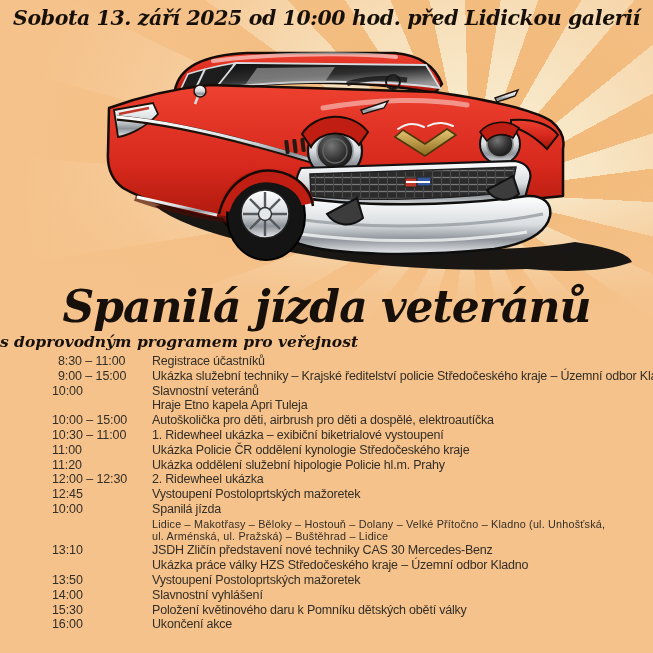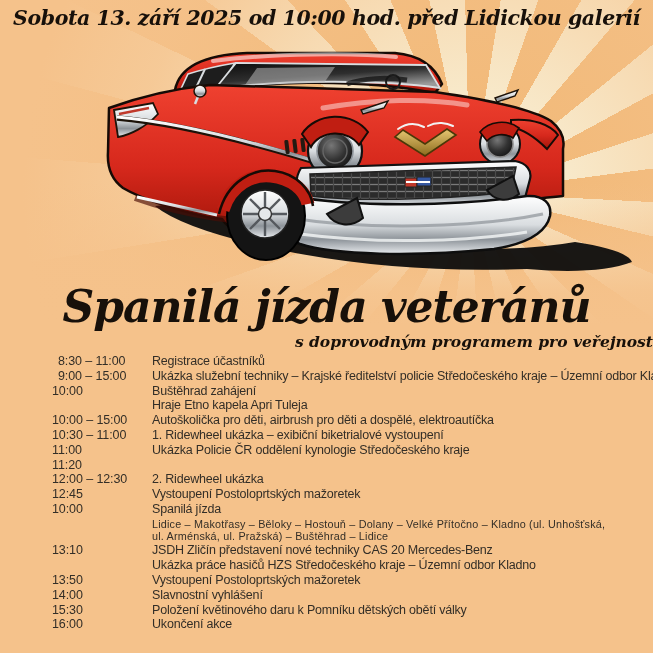--- a/index.html
+++ b/index.html
@@ -35,21 +35,21 @@
   }
   
   .car{position:absolute;left:95px;top:48px;width:560px;height:235px;}
   
   .title{
     position:absolute;top:281px;left:0;width:653px;text-align:center;
     font-family:"DejaVu Serif", serif;font-style:italic;font-weight:bold;
     font-size:44px;letter-spacing:-1px;color:#17100a;
   }
   .subtitle{
-    position:absolute;top:332px;left:0;width:653px;text-align:right;
+    position:absolute;top:332px;left:0;width:653px;text-align:left;
     font-family:"DejaVu Serif", serif;font-style:italic;font-weight:bold;
     font-size:15.5px;color:#17100a;
   }
   
   .program{position:absolute;left:52px;top:354px;width:601px;}
   .program-label{font-size:13.5px;margin:0 0 13px 0;color:#332e27;}
   .prow{display:flex;align-items:flex-start;line-height:14.8px;font-size:12.5px;white-space:nowrap;}
   .ptime{flex:0 0 100px;letter-spacing:-0.1px;}
   .ptime.pad{padding-left:6px;box-sizing:border-box;}
   .pdesc{letter-spacing:-0.2px;}
@@ -211,21 +211,21 @@
     <span class="pdesc">Registrace účastníků</span>
   </div>
 
   <div class="prow">
     <span class="ptime pad">9:00 – 15:00</span>
     <span class="pdesc">Ukázka služební techniky – Krajské ředitelství policie Středočeského kraje – Územní odbor Kladno</span>
   </div>
 
   <div class="prow">
     <span class="ptime">10:00</span>
-    <span class="pdesc">Buštěhrad zahájení</span>
+    <span class="pdesc">Slavnostní veteránů</span>
   </div>
 
   <div class="prow">
     <span class="ptime"></span>
     <span class="pdesc">Hraje Etno kapela Apri Tuleja</span>
   </div>
 
   <div class="prow">
     <span class="ptime">10:00 – 15:00</span>
     <span class="pdesc">Autoškolička pro děti, airbrush pro děti a dospělé, elektroautíčka</span>
@@ -236,20 +236,21 @@
     <span class="pdesc">1. Ridewheel ukázka – exibiční biketrialové vystoupení</span>
   </div>
 
   <div class="prow">
     <span class="ptime">11:00</span>
     <span class="pdesc">Ukázka Policie ČR oddělení kynologie Středočeského kraje</span>
   </div>
 
   <div class="prow">
     <span class="ptime">11:20</span>
+    <span class="pdesc">Ukázka oddělení služební hipologie Policie hl.m. Prahy</span>
   </div>
 
   <div class="prow">
     <span class="ptime">12:00 – 12:30</span>
     <span class="pdesc">2. Ridewheel ukázka</span>
   </div>
 
   <div class="prow">
     <span class="ptime">12:45</span>
     <span class="pdesc">Vystoupení Postoloprtských mažoretek</span>
@@ -261,26 +262,26 @@
   </div>
 
   <div class="prow small">
     <span class="ptime"></span>
     <span class="pdesc">Lidice – Makotřasy – Běloky – Hostouň – Dolany – Velké Přítočno – Kladno (ul. Unhošťská,
 ul. Arménská, ul. Pražská) – Buštěhrad – Lidice</span>
   </div>
 
   <div class="prow">
     <span class="ptime">13:10</span>
-    <span class="pdesc">JSDH Zličín představení nové techniky CAS 20 Mercedes-Benz</span>
+    <span class="pdesc">JSDH Zličín představení nové techniky CAS 30 Mercedes-Benz</span>
   </div>
 
   <div class="prow">
     <span class="ptime"></span>
-    <span class="pdesc">Ukázka práce hasičů HZS Středočeského kraje – Územní odbor Kladno</span>
+    <span class="pdesc">Ukázka práce války HZS Středočeského kraje – Územní odbor Kladno</span>
   </div>
 
   <div class="prow">
     <span class="ptime">13:50</span>
     <span class="pdesc">Vystoupení Postoloprtských mažoretek</span>
   </div>
 
   <div class="prow">
     <span class="ptime">14:00</span>
     <span class="pdesc">Slavnostní vyhlášení</span>

